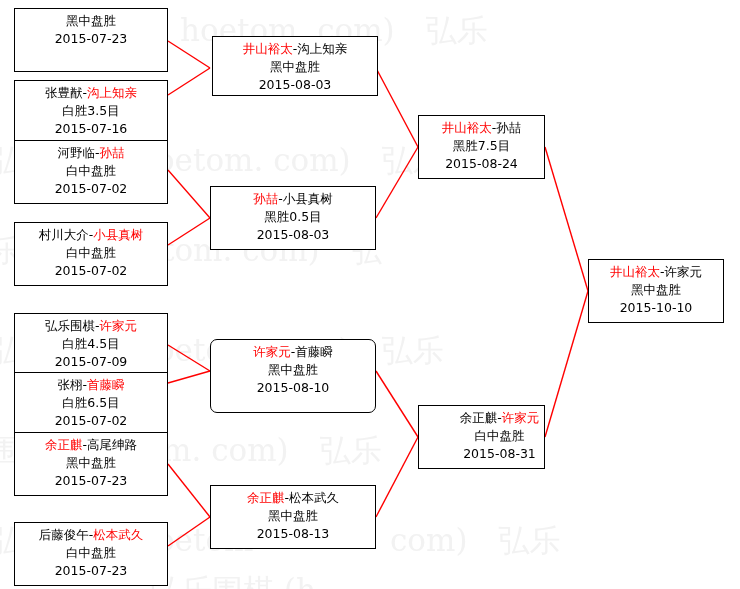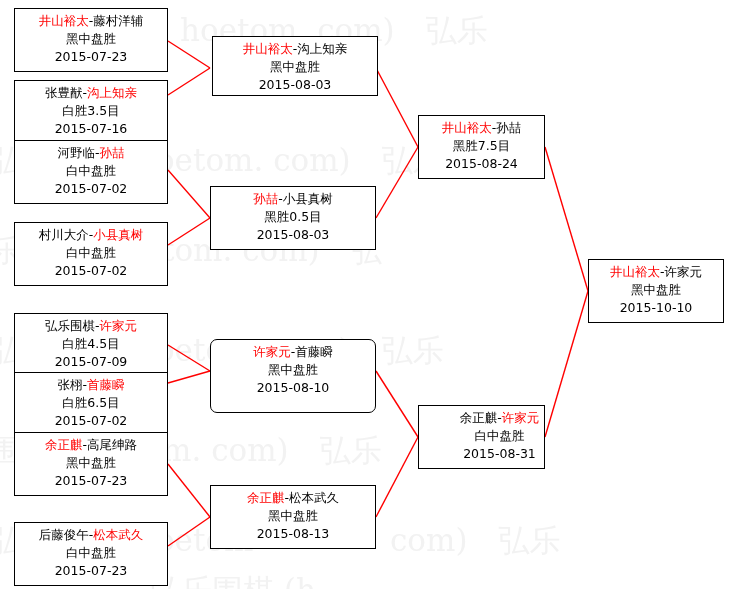--- a/index.html
+++ b/index.html
@@ -90,21 +90,20 @@
 
       <path d="M376,371 L418,437"></path>
       <path d="M376,517 L418,437"></path>
 
       <path d="M545,147 L588,291"></path>
       <path d="M545,437 L588,291"></path>
     </g>
   </svg>
 
   <div class="node" style="left:14px; top:8px; width:154px; height:64px;">
-    <div class="ln"><span class="red">井山裕太</span><span>-</span><span class="blk">藤村洋辅</span></div>
     <div class="ln">黑中盘胜</div>
     <div class="ln">2015-07-23</div>
   </div>
 
   <div class="node" style="left:14px; top:80px; width:154px; height:64px;">
     <div class="ln"><span class="blk">张豊猷</span><span>-</span><span class="red">沟上知亲</span></div>
     <div class="ln">白胜3.5目</div>
     <div class="ln">2015-07-16</div>
   </div>
 

